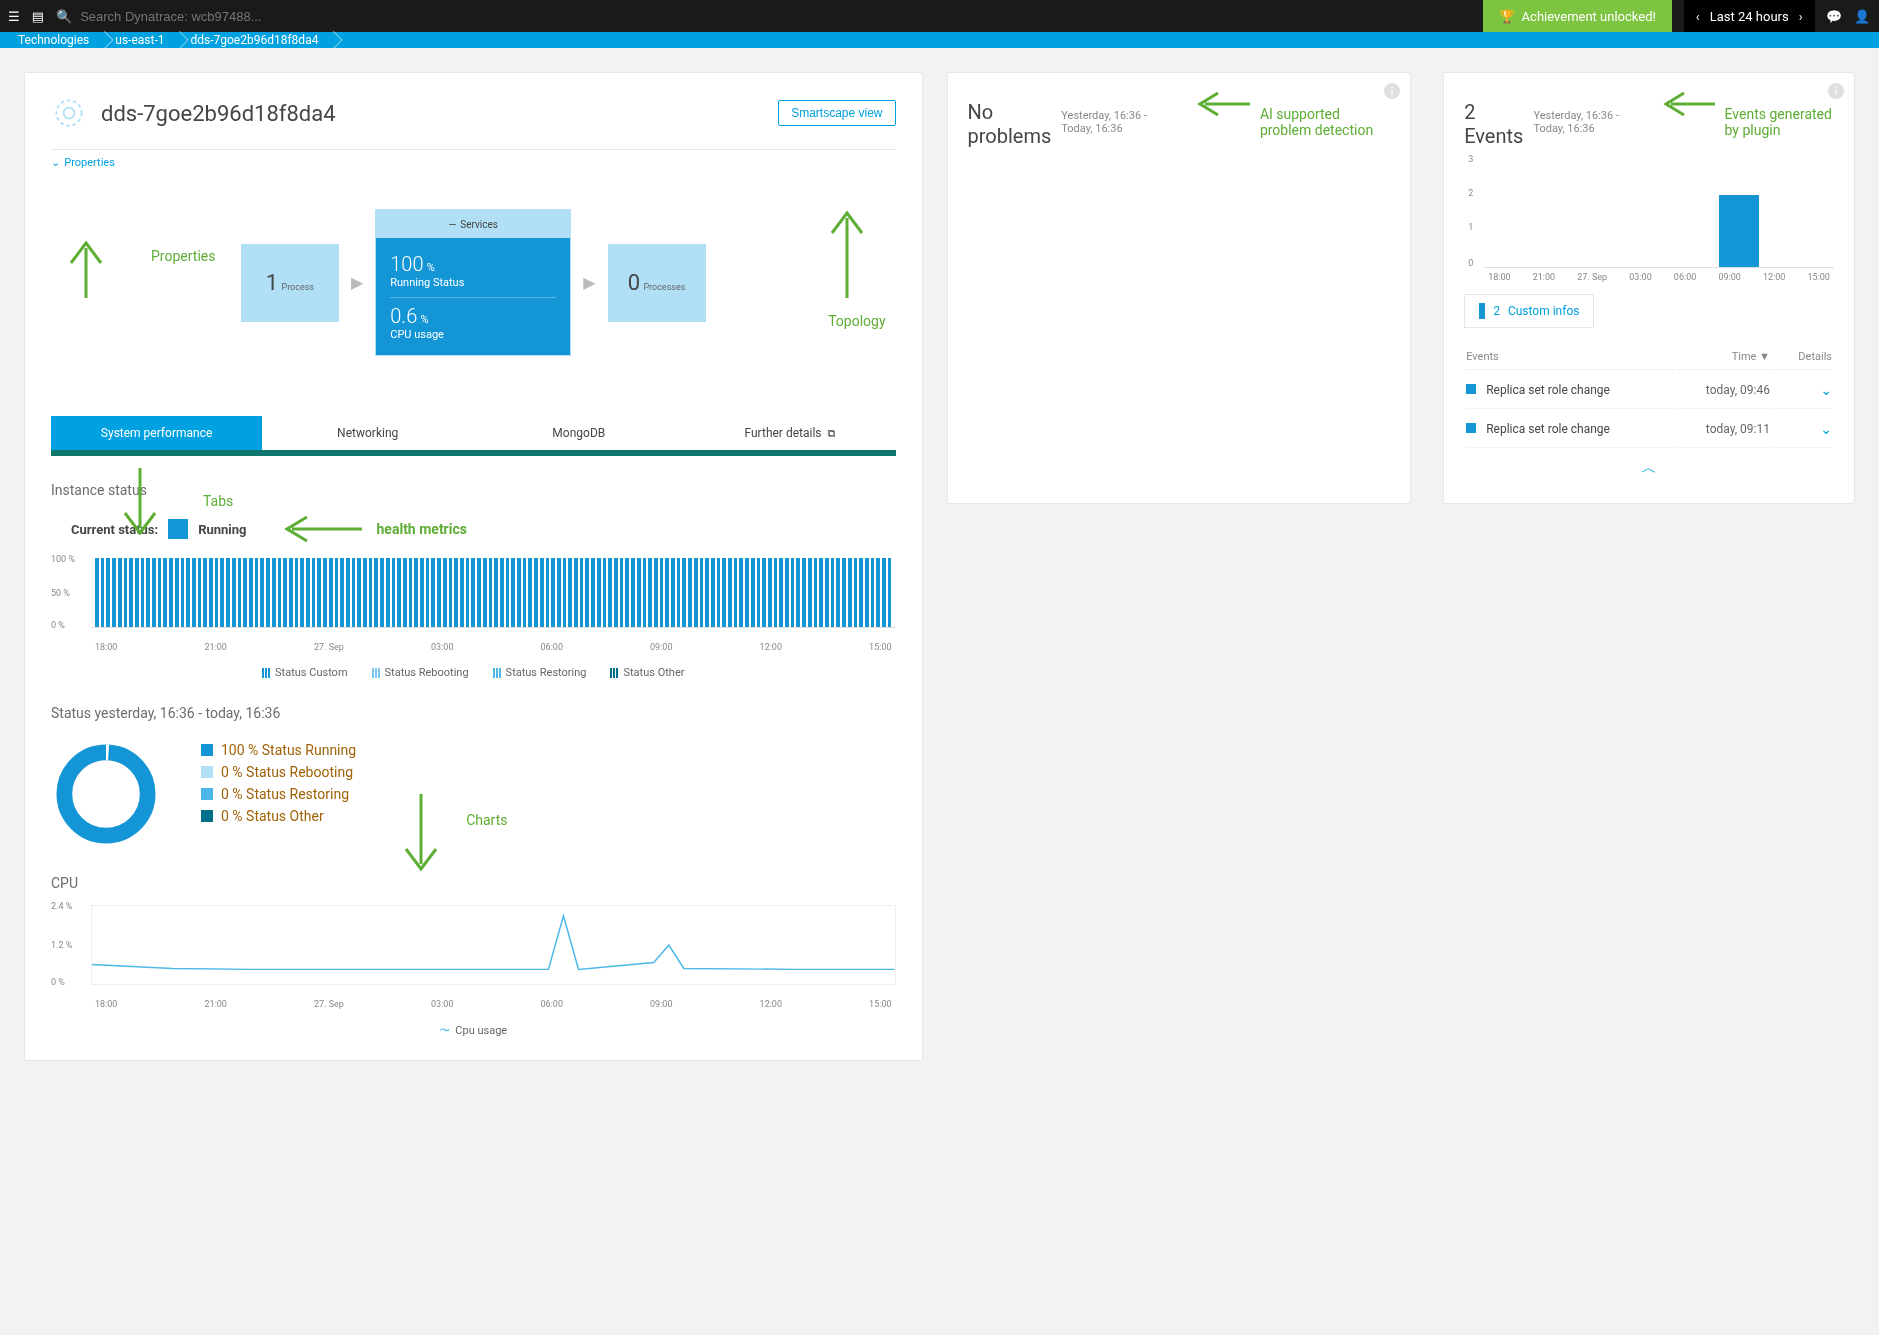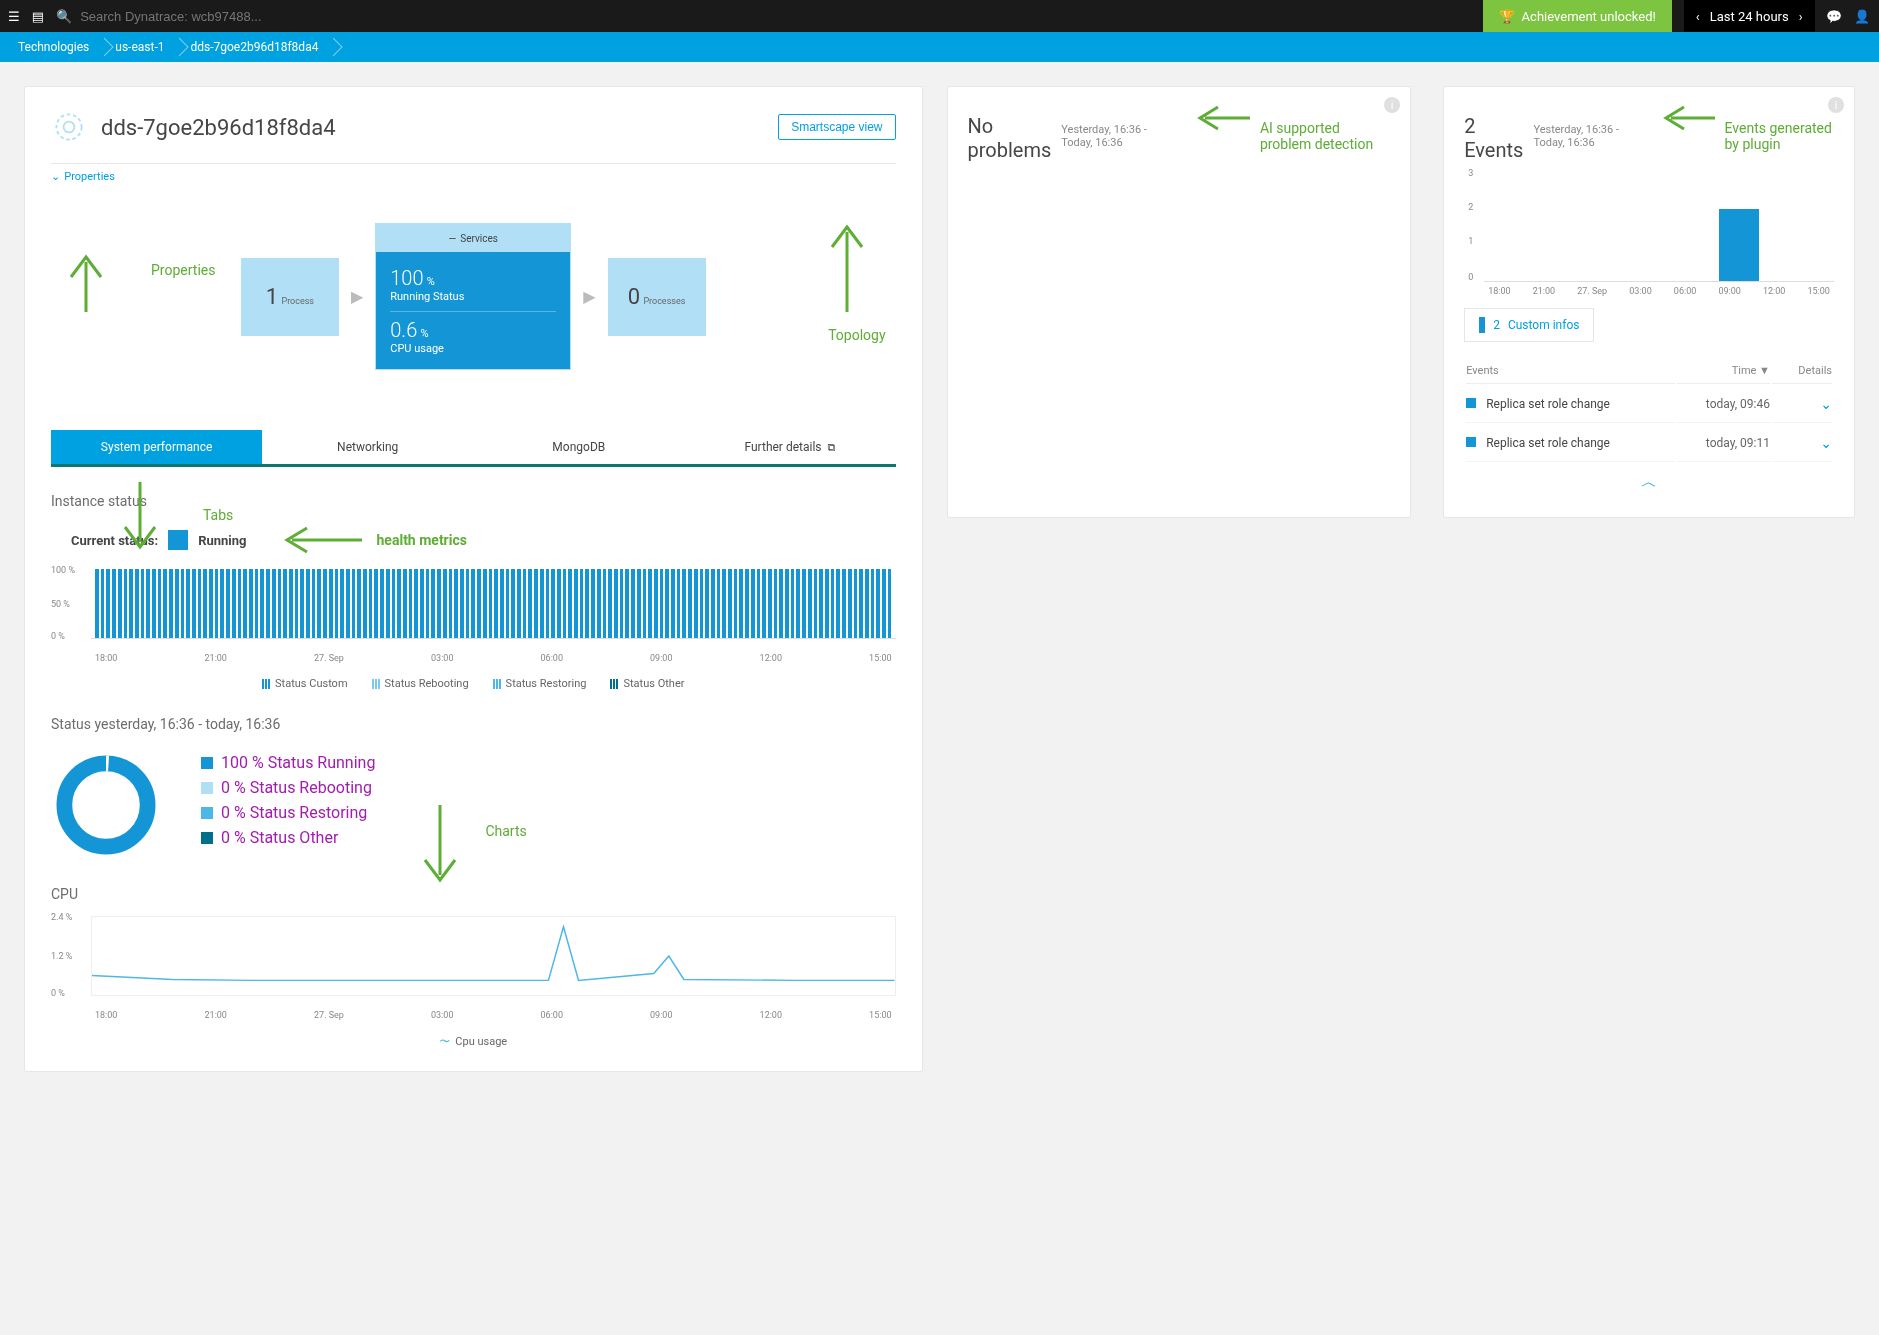--- a/index.html
+++ b/index.html
@@ -3,21 +3,21 @@
 <meta charset="utf-8">
 <style>
 * { box-sizing: border-box; margin: 0; padding: 0; }
 body { font-family: -apple-system, BlinkMacSystemFont, "Segoe UI", Roboto, Arial, sans-serif; background: #f2f2f2; font-size: 13px; color: #454646; width: 1879px; }
 .topbar { background: #1a1a1a; height: 32px; display: flex; align-items: center; padding: 0 8px; gap: 12px; position: relative; }
 .topbar .icon-btn { color: #fff; cursor: pointer; display:flex; align-items:center; }
 .search-wrap { display: flex; align-items: center; gap: 8px; flex: 1; }
 .search-wrap input { background: transparent; border: none; color: #888; font-size: 13px; width: 300px; outline: none; }
 .achievement { background: #7dc540; color: #fff; padding: 0 16px; height: 32px; display: flex; align-items: center; gap: 6px; font-size: 13px; }
 .time-sel { background: #000; color: #fff; padding: 0 12px; height: 32px; display: flex; align-items: center; gap: 10px; }
-.breadcrumb { background: #00a1e0; height: 30px; display: flex; align-items: center; padding: 0 8px; }
+.breadcrumb { background: #00a1e0; height: 16px; display: flex; align-items: center; padding: 0 8px; }
 .breadcrumb .crumb { color: #fff; font-size: 12px; padding: 0 16px 0 10px; position: relative; cursor: pointer; }
 .breadcrumb .crumb:after { content:''; position:absolute; right:-6px; top:50%; width:12px; height:12px; border-top:1px solid rgba(255,255,255,0.5); border-right:1px solid rgba(255,255,255,0.5); transform: translateY(-50%) rotate(45deg); }
 .main { display: flex; gap: 24px; padding: 24px; align-items: flex-start; }
 .left-col { width: 900px; }
 .right-col { width: 910px; display: flex; flex-direction: row; gap: 32px; }
 .card { background: #fff; border: 1px solid #e6e6e6; border-radius: 2px; position: relative; }
 .main-card { padding: 22px 26px; }
 .card-head { display: flex; align-items: center; justify-content: space-between; }
 .title-row { display: flex; align-items: center; gap: 14px; }
 .dev-icon { width: 36px; height: 36px; }
@@ -30,42 +30,42 @@
 .topo-box .lbl { font-size: 9px; color: #666; }
 .topo-arrow { color: #bbb; font-size: 16px; }
 .topo-center { border: 1px solid #b0dff6; width: 196px; }
 .svc-bar { background: #b0dff6; height: 28px; display:flex; align-items:center; justify-content:center; font-size:10px; color:#454646; gap:4px; }
 .metrics { background: #1496d6; color: #fff; padding: 10px 14px; }
 .metric-row { padding: 4px 0; }
 .metric-row .val { font-size: 20px; font-weight: 300; }
 .metric-row .pct { font-size: 11px; }
 .metric-row .lbl { font-size: 11px; display:block; }
 .metric-row + .metric-row { border-top: 1px solid rgba(255,255,255,0.3); margin-top:4px; padding-top:6px; }
-.tabs { display: flex; border-bottom: 3px solid #0f766e; }
+.tabs { display: flex; border-bottom: 6px solid #0f766e; }
 .tab { flex: 1; text-align: center; padding: 10px 0; font-size: 12px; color: #454646; cursor: pointer; position: relative; }
 .tab.active { background: #00a1e0; color: #fff; }
 .tab .ext-icon { margin-left: 6px; font-size: 11px; }
 .section-title { font-size: 14px; color: #6d6d6d; margin: 26px 0 14px; font-weight: 400; }
 .status-row { display: flex; align-items: center; gap: 10px; font-size: 13px; margin: 12px 0 12px 20px; font-weight: bold; }
 .status-sq { width: 20px; height: 20px; background: #1496d6; }
 .bar-chart { height: 80px; position: relative; margin-left: 40px; }
 .bar-chart .ylab { position: absolute; left: -40px; font-size: 9px; color: #888; }
 .bars-area { height: 70px; border-bottom: 1px solid #ddd; display: flex; align-items: flex-end; gap: 2px; padding: 0 4px; }
 .bars-area .bar { flex: 1; background: #1496d6; height: 100%; }
 .xaxis { display: flex; justify-content: space-between; font-size: 9px; color: #888; padding: 4px 4px 0; margin-left: 40px; }
 .legend-row { display: flex; justify-content: center; gap: 24px; margin-top: 14px; font-size: 11px; color: #666; }
 .legend-item { display: flex; align-items: center; gap: 5px; }
 .leg-sw { display: inline-flex; gap:1px; }
 .leg-sw i { width:2px; height:10px; background:#1496d6; display:inline-block; }
 .leg-sw.lt i { background:#7dc8f0; }
 .leg-sw.md i { background:#4db8e8; }
 .leg-sw.dk i { background:#00708a; }
 .donut-row { display: flex; gap: 40px; align-items: flex-start; margin-top: 18px; }
 .donut { width: 110px; height: 110px; }
-.donut-legend { font-size: 16px; color: #a21caf; }
+.donut-legend { font-size: 14px; color: #a16207; }
 .donut-legend div { display:flex; align-items:center; gap:8px; padding: 3px 0; }
 .sq { width:12px; height:12px; display:inline-block; }
 .line-chart { height: 90px; position: relative; margin-left: 40px; }
 .line-chart .ylab { position: absolute; left: -40px; font-size: 9px; color: #888; }
 .line-area { height: 80px; border: 1px solid #eee; position: relative; }
 .right-card { padding: 16px 20px; }
 .right-head { display: flex; align-items: baseline; gap: 10px; }
 .right-head .big { font-size: 20px; color: #454646; }
 .right-head .sub { font-size: 11px; color: #888; }
 .info-icon { position: absolute; top: 10px; right: 10px; width: 16px; height: 16px; border-radius: 50%; background: #e0e0e0; color: #fff; font-size: 11px; display:flex; align-items:center; justify-content:center; }

